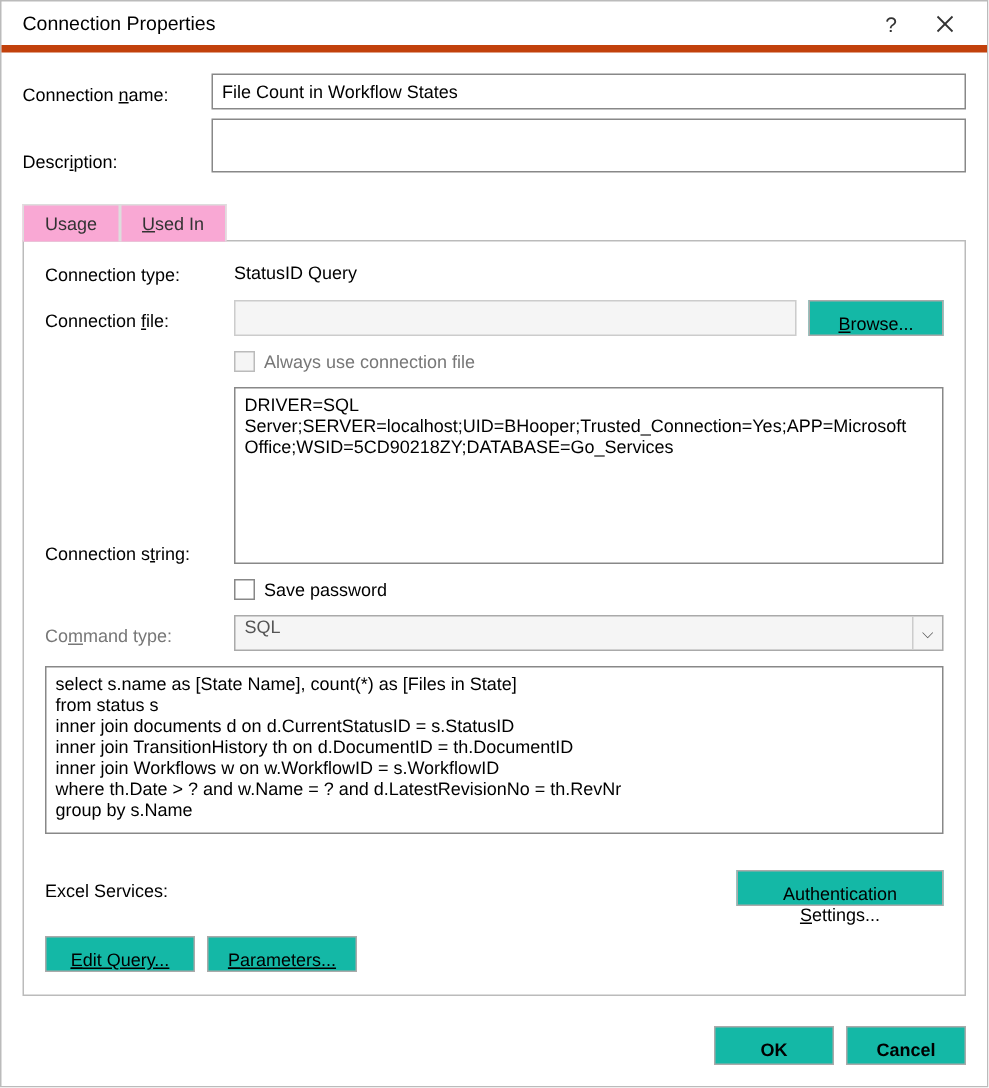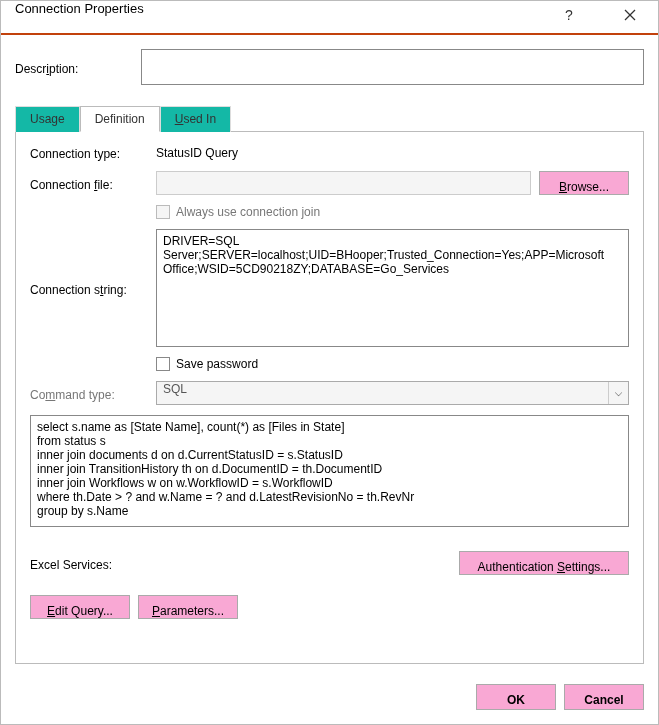--- a/index.html
+++ b/index.html
@@ -1,90 +1,93 @@
 <!DOCTYPE html>
 <html><head>
 <meta charset="utf-8">
 <style>
 * { box-sizing: border-box; font-family: "Segoe UI", Tahoma, sans-serif; font-size: 12px; }
 body { margin: 0; background: #fff; }
 .dialog { width: 659px; height: 725px; border: 1px solid #bbb; background: #fff; display: flex; flex-direction: column; }
-.titlebar { display: flex; align-items: flex-start; height: 34px; padding: 0 10px 0 14px; border-bottom: 2px solid #c2410c; gap: 25px; }
+.titlebar { display: flex; align-items: center; height: 34px; padding: 0 10px 0 14px; border-bottom: 5px solid #c2410c; }
 .titlebar-title { font-size: 13px; flex: 1; }
 .titlebar-btn { width: 36px; height: 28px; display: flex; align-items: center; justify-content: center; font-size: 14px; color: #333; }
 .body { padding: 14px 14px 10px 14px; flex: 1; display: flex; flex-direction: column; }
 .row { display: flex; align-items: center; margin-bottom: 6px; }
-.row.top { align-items: center; }
+.row.top { align-items: flex-end; }
 .label { width: 126px; padding-top: 3px; }
 .label .u { text-decoration: underline; }
 input[type=text].field { flex: 1; height: 24px; border: 1px solid #888; padding: 2px 6px; }
 textarea.field { flex: 1; border: 1px solid #888; padding: 4px 6px; resize: none; font-family: inherit; }
 .desc { height: 36px; }
 .tabs { display: flex; margin-top: 14px; position: relative; }
-.tab { padding: 5px 14px; border: 1px solid #bbb; border-bottom: none; background: #14b8a6; color: #333; margin-right: 0; position: relative; top: 1px; }
+.tab { padding: 5px 14px; border: 1px solid #bbb; border-bottom: none; background: #f9a8d4; color: #333; margin-right: 0; position: relative; top: 1px; }
 .tab .u { text-decoration: underline; }
 .tab.active { background: #fff; z-index: 2; border-bottom: 1px solid #fff; }
 .tab:not(.active) { border-left: 1px solid #ddd; border-right: 1px solid #ddd; border-top: 1px solid #ddd; }
 .panel { border: 1px solid #bbb; padding: 12px 14px; flex: 1; display: flex; flex-direction: column; }
 .panel .row { margin-bottom: 10px; }
 .ro-input { flex: 1; height: 24px; border: 1px solid #ccc; background: #f5f5f5; padding: 2px 6px; }
-.btn { height: 24px; padding: 8px 12px; border: 1px solid #aaa; background: #f9a8d4; cursor: default; }
+.btn { height: 24px; padding: 8px 12px; border: 1px solid #aaa; background: #14b8a6; cursor: default; }
 .btn .u { text-decoration: underline; }
 .chk { width: 14px; height: 14px; border: 1px solid #888; margin-right: 6px; display: inline-block; }
 .chk.disabled { border-color: #bbb; background: #f5f5f5; }
 .conn-string { height: 118px; }
 .cmd-text { height: 112px; }
 .select { flex: 1; height: 24px; border: 1px solid #aaa; background: #f5f5f5; display: flex; align-items: flex-start; padding: 0 6px; color: #555; position: relative; }
 .select-arrow { position: absolute; right: 0; top: 0; width: 20px; height: 100%; border-left: 1px solid #ccc; display: flex; align-items: center; justify-content: center; font-size: 10px; color: #555; }
 .footer { display: flex; justify-content: flex-end; padding: 10px 14px 14px; gap: 8px; margin-top: auto; }
 .footer .btn { width: 80px; height: 26px; font-weight: bold; }
-.bottom-row { display: flex; gap: 8px; margin-top: 10px; }
+.bottom-row { display: flex; gap: 8px; margin-top: 10px; text-decoration: underline; }
 .gray { color: #777; }
 </style>
 </head>
 <body>
 
 <div class="dialog">
   <div class="titlebar">
     <div class="titlebar-title">Connection Properties</div>
     <div class="titlebar-btn">?</div>
     <div class="titlebar-btn">
       <svg width="12" height="12" viewBox="0 0 12 12">
           <line x1="1" y1="1" x2="11" y2="11" stroke="#333" stroke-width="1.2"></line>
           <line x1="11" y1="1" x2="1" y2="11" stroke="#333" stroke-width="1.2"></line>
         </svg>
     </div>
   </div>
 
   <div class="body">
+    <div class="row">
+      <div class="label"><span>Connection <span class="u">n</span>ame:</span></div>
+      <input type="text" class="field" value="File Count in Workflow States" style="">
+    </div>
     <div class="row top">
       <div class="label">Descr<span class="u">i</span>ption:</div>
       <textarea class="field desc" style=""></textarea>
     </div>
 
     <div class="tabs">
       <div class="tab">Usage</div>
-      <div class="tab active">Definition</div>
       <div class="tab"><span class="u">U</span>sed In</div>
     </div>
 
     <div class="panel">
       <div class="row">
         <div class="label">Connection type:</div>
         <div>StatusID Query</div>
       </div>
       <div class="row">
         <div class="label">Connection <span class="u">f</span>ile:</div>
         <div class="ro-input"></div>
         <button class="btn" style="margin-left:8px;width:90px;"><span class="u">B</span>rowse...</button>
       </div>
       <div class="row">
         <div class="label"></div>
         <span class="chk disabled"></span>
-        <span class="gray">Always use connection join</span>
+        <span class="gray">Always use connection file</span>
       </div>
       <div class="row top">
         <div class="label">Connection s<span class="u">t</span>ring:</div>
         <textarea class="field conn-string" style="">DRIVER=SQL Server;SERVER=localhost;UID=BHooper;Trusted_Connection=Yes;APP=Microsoft Office;WSID=5CD90218ZY;DATABASE=Go_Services</textarea>
       </div>
       <div class="row">
         <div class="label"></div>
         <span class="chk"></span>
         <span>Save pass<span class="u">w</span>ord</span>
       </div>
@@ -99,21 +102,21 @@
         <textarea class="field cmd-text" style="">select s.name as [State Name], count(*) as [Files in State]
 from status s
 inner join documents d on d.CurrentStatusID = s.StatusID
 inner join TransitionHistory th on d.DocumentID = th.DocumentID
 inner join Workflows w on w.WorkflowID = s.WorkflowID
 where th.Date &gt; ? and w.Name = ? and d.LatestRevisionNo = th.RevNr
 group by s.Name</textarea>
       </div>
       <div class="row" style="margin-top:14px;justify-content:space-between;">
         <div class="label">Excel Services:</div>
-        <button class="btn" style="width:170px;">Authentication <span class="u">S</span>ettings...</button>
+        <button class="btn" style="width:138px;">Authentication <span class="u">S</span>ettings...</button>
       </div>
       <div class="bottom-row">
         <button class="btn" style="width:100px;"><span class="u">E</span>dit Query...</button>
         <button class="btn" style="width:100px;"><span class="u">P</span>arameters...</button>
       </div>
     </div>
   </div>
 
   <div class="footer">
     <button class="btn">OK</button>

